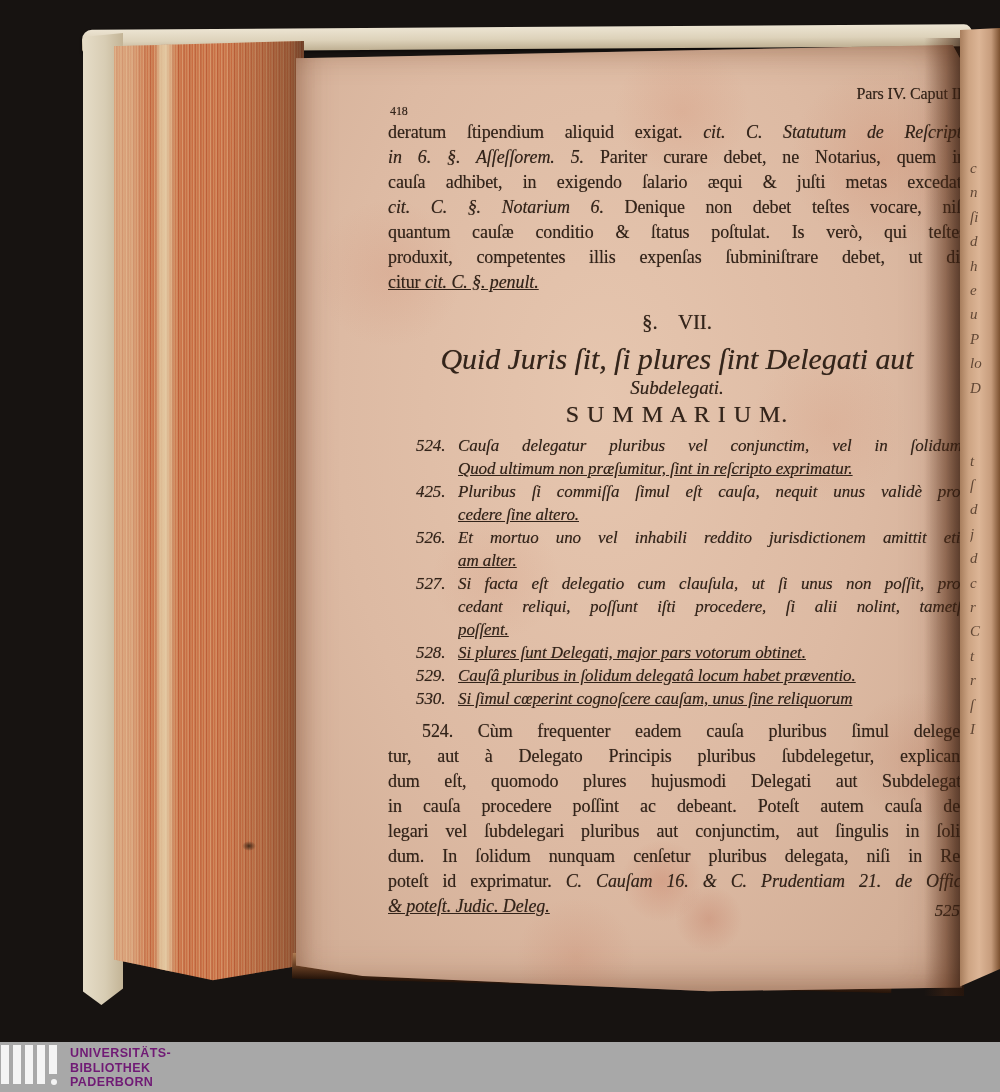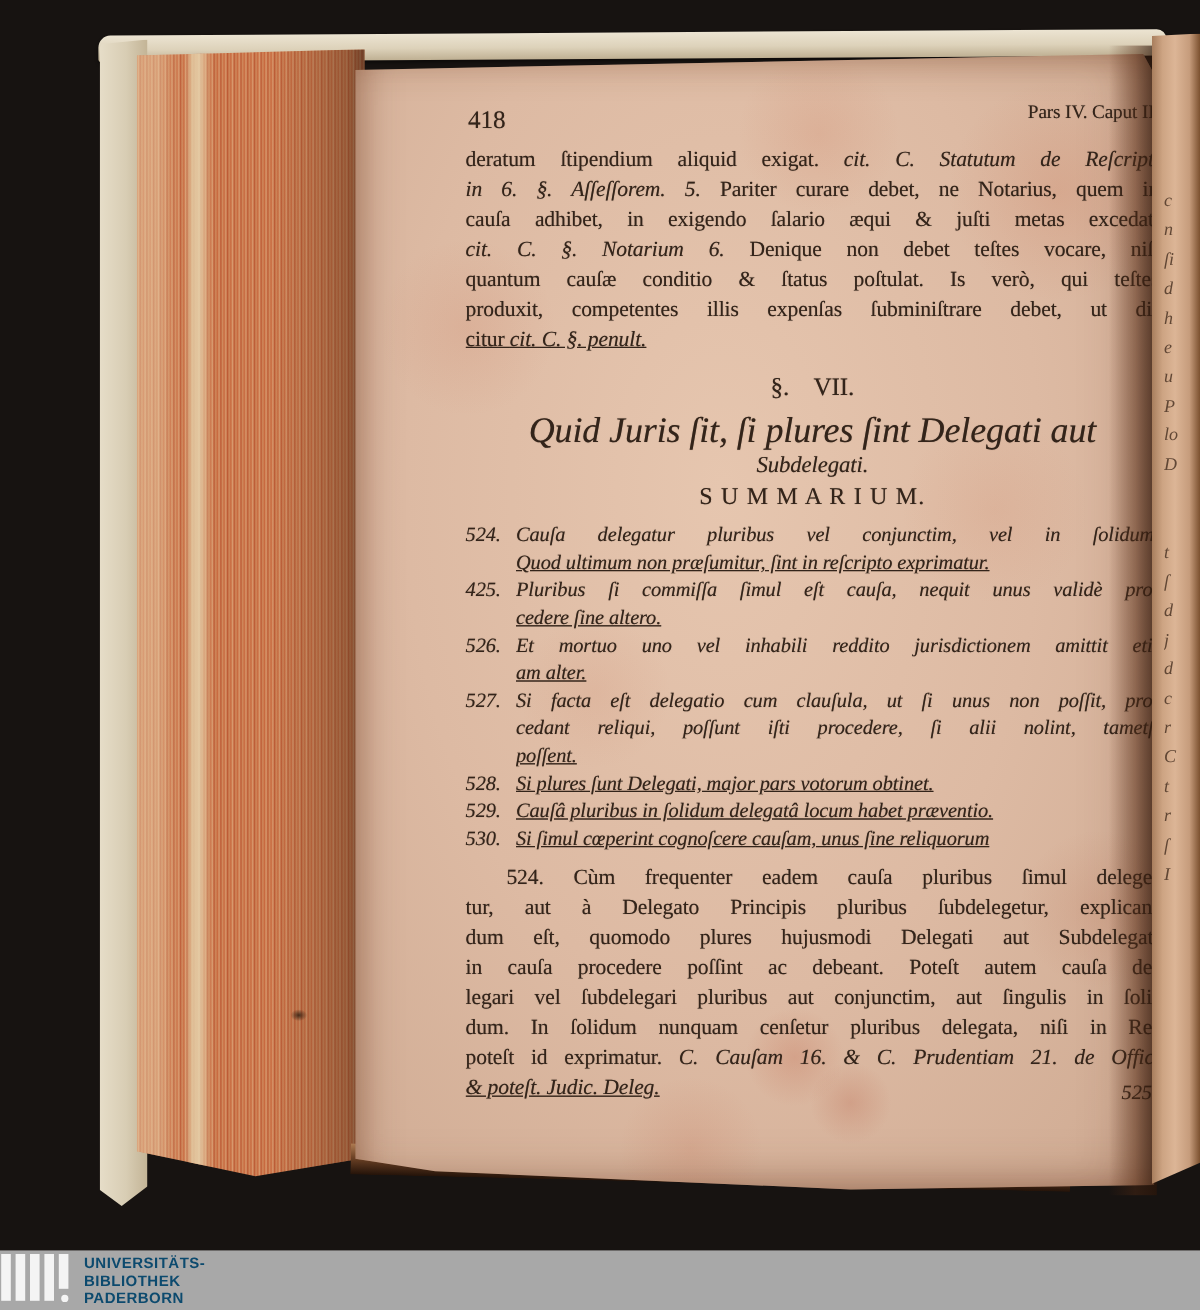--- a/index.html
+++ b/index.html
@@ -82,61 +82,61 @@
   .frags div{line-height:24.4px;height:24.4px;overflow:hidden;}
 
   
   .text-col{
     position:absolute;left:92px;top:40px;width:578px;
     color:#33241a;
     text-shadow:0 0 .7px rgba(51,36,26,.55);
     letter-spacing:-.1px;
   }
   .header-row{position:relative;height:28px;}
-  .pagenum{position:absolute;left:2px;top:3px;font-size:21px;text-align:center;}
+  .pagenum{position:absolute;left:2px;top:19px;font-size:12px;text-align:center;}
   .running{display:block;text-align:right;font-size:16px;}
   .lines{--lh:25px;}
   .lines > div{
     text-align:justify;text-align-last:justify;
     line-height:var(--lh);height:var(--lh);overflow:hidden;
   }
   .lines > div:last-child{text-align-last:left;text-decoration:underline;}
   .para1{margin-top:7px;font-size:18px;}
   .para2wrap{position:relative;margin-top:9px;}
   .para2{font-size:18px;}
   .para2 > div:first-child{text-indent:34px;}
   .catchword{position:absolute;right:2px;bottom:-2px;font-style:italic;font-size:17px;}
   .center{text-align:center;}
   .section{margin-top:13px;font-size:21px;white-space:pre;line-height:28px;}
   .h1{margin-top:6px;font-style:italic;font-size:30px;line-height:34px;}
   .h2{font-style:italic;font-size:19px;line-height:24px;font-family:Liberation Serif, serif;}
-  .sumtitle{font-size:20px;line-height:28px;letter-spacing:1px;white-space:pre;}
+  .sumtitle{font-size:24px;line-height:28px;letter-spacing:1px;white-space:pre;}
   .sumlist{margin-top:6px;}
-  .sum-item{display:flex;font-style:italic;font-size:17px;}
+  .sum-item{display:flex;font-style:italic;font-size:17px;margin-left:28px;}
   .sum-num{flex:0 0 42px;line-height:23px;}
   .sum-lines{--lh:23px;flex:1;}
   .it{font-style:italic;}
 
   
   .bar{
     position:absolute;left:0;bottom:0;width:1000px;height:50px;
     background:#a8a8a8;
   }
   .logo{position:absolute;left:1px;top:3px;width:58px;height:46px;}
   .logo i{position:absolute;top:0;width:8px;height:39px;background:#f4f4f4;}
   .logo i:nth-child(1){left:0;}
   .logo i:nth-child(2){left:12px;}
   .logo i:nth-child(3){left:24px;}
   .logo i:nth-child(4){left:36px;}
   .logo i.short{left:48px;height:29px;}
   .logo b.dot{position:absolute;left:50px;top:34px;width:6px;height:6px;border-radius:50%;background:#f4f4f4;}
   .libtext{
     position:absolute;left:70px;top:4px;
     font-family:"Liberation Sans", sans-serif;font-size:12.5px;font-weight:bold;
-    color:#0c4a6e;letter-spacing:.4px;
+    color:#701a75;letter-spacing:.4px;
   }
   .libtext div{line-height:14.5px;}
 </style>
 </head>
 <body>
 
 <div class="stage">
 
   <div class="top-edge"></div>
   <div class="cover"></div>

